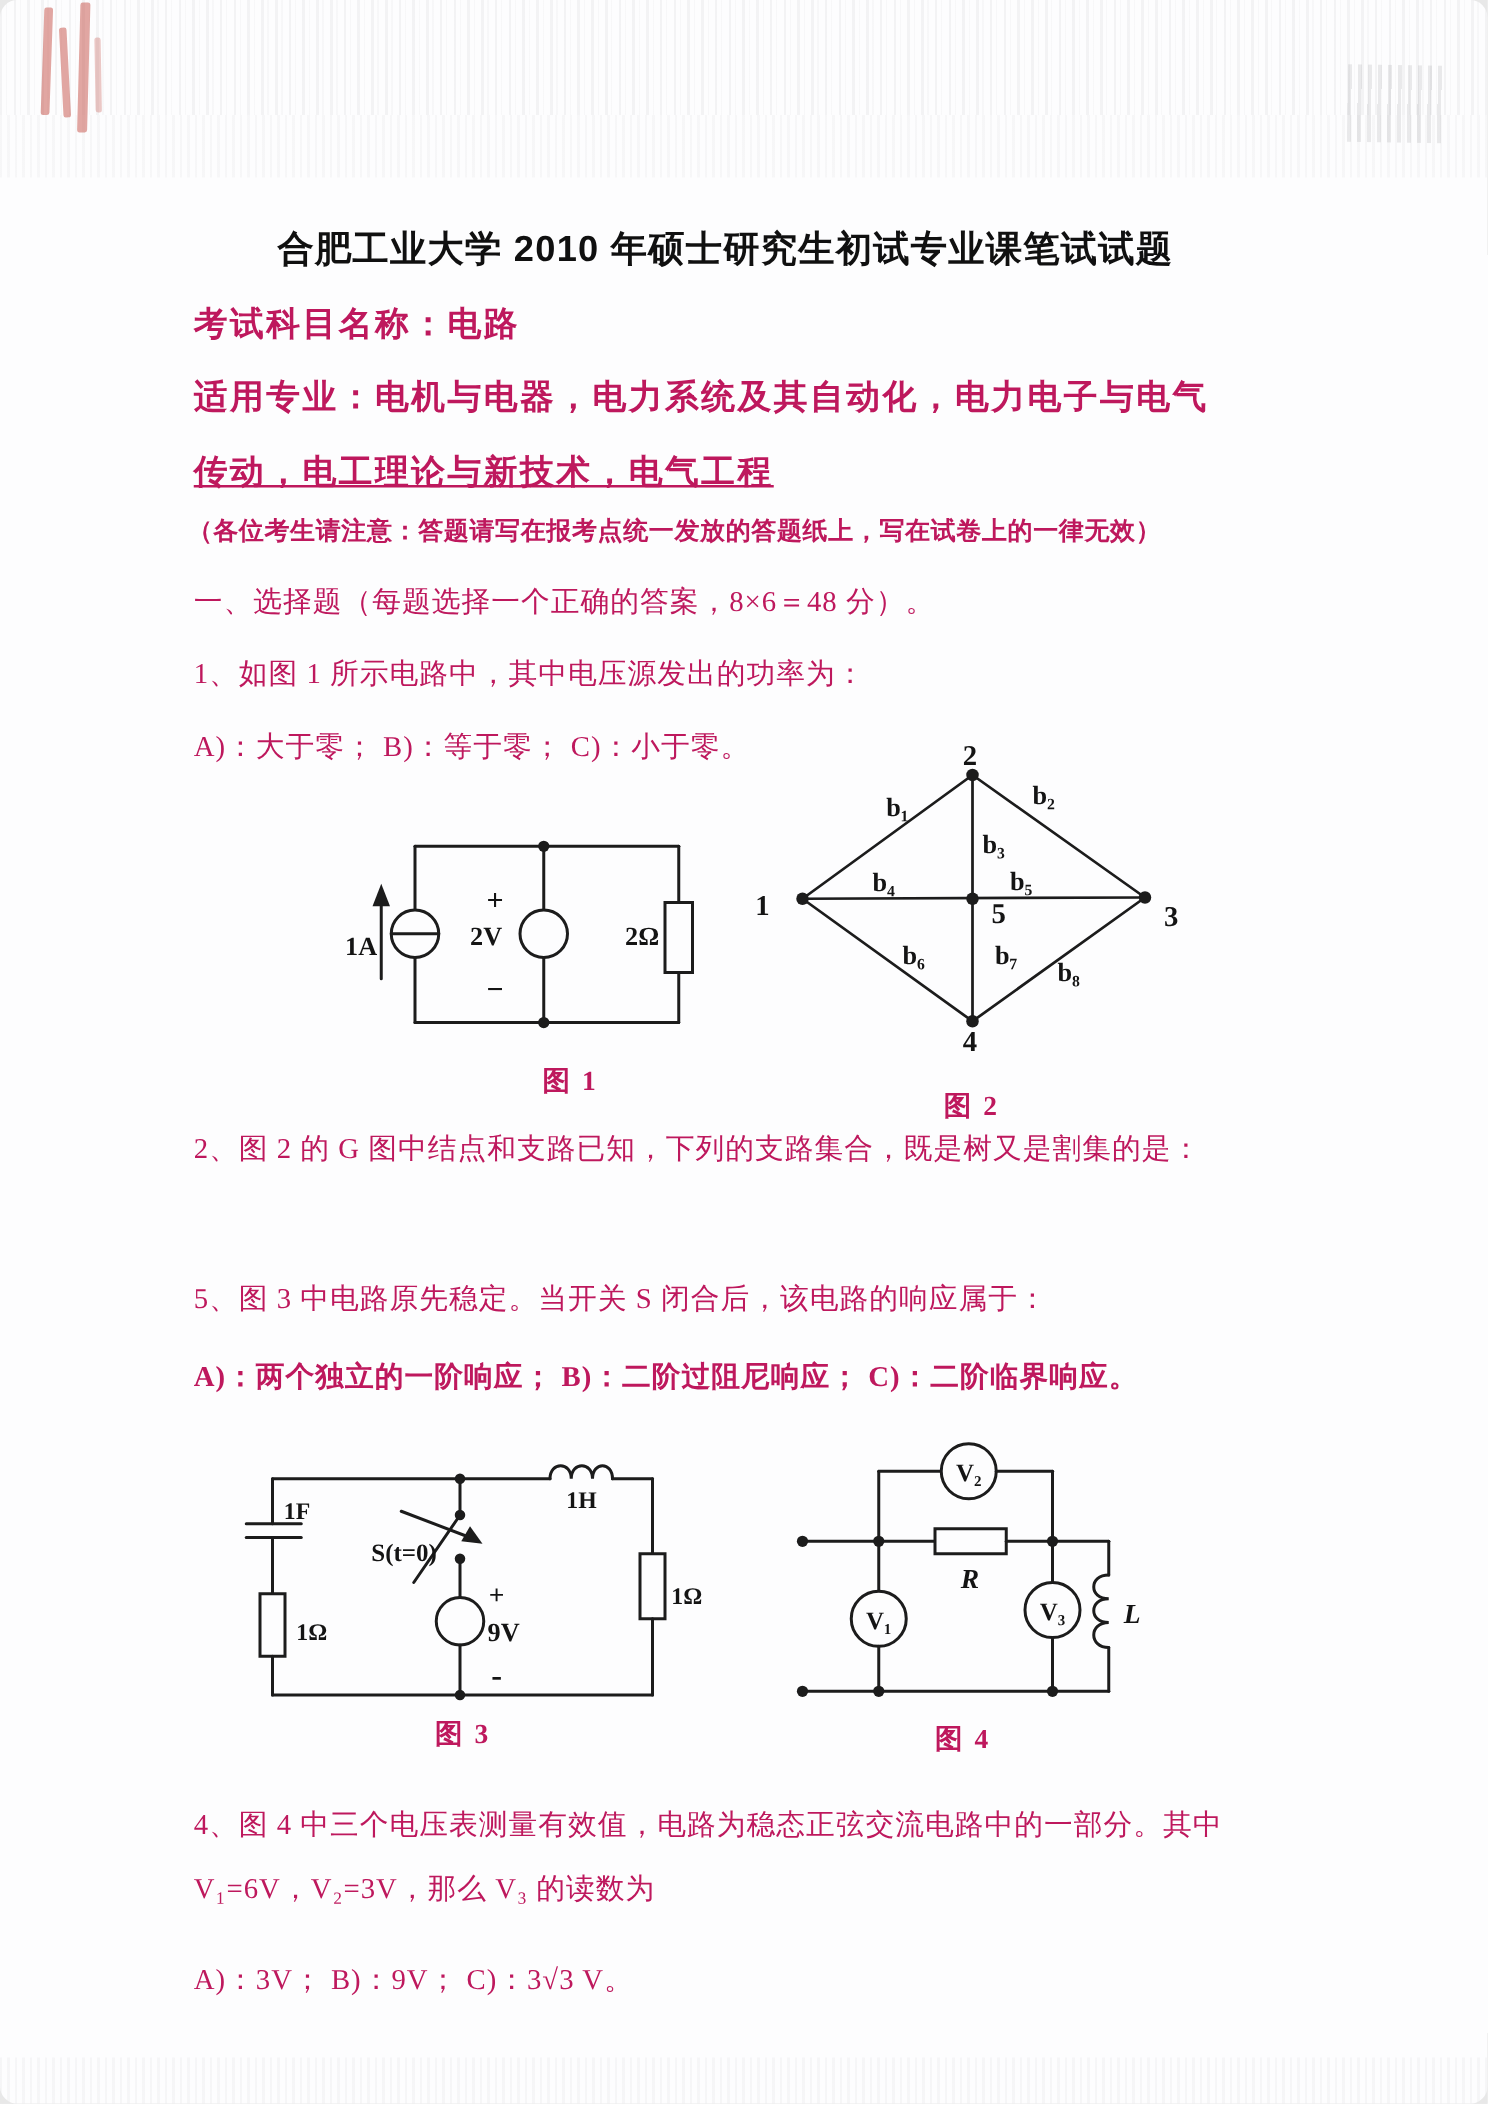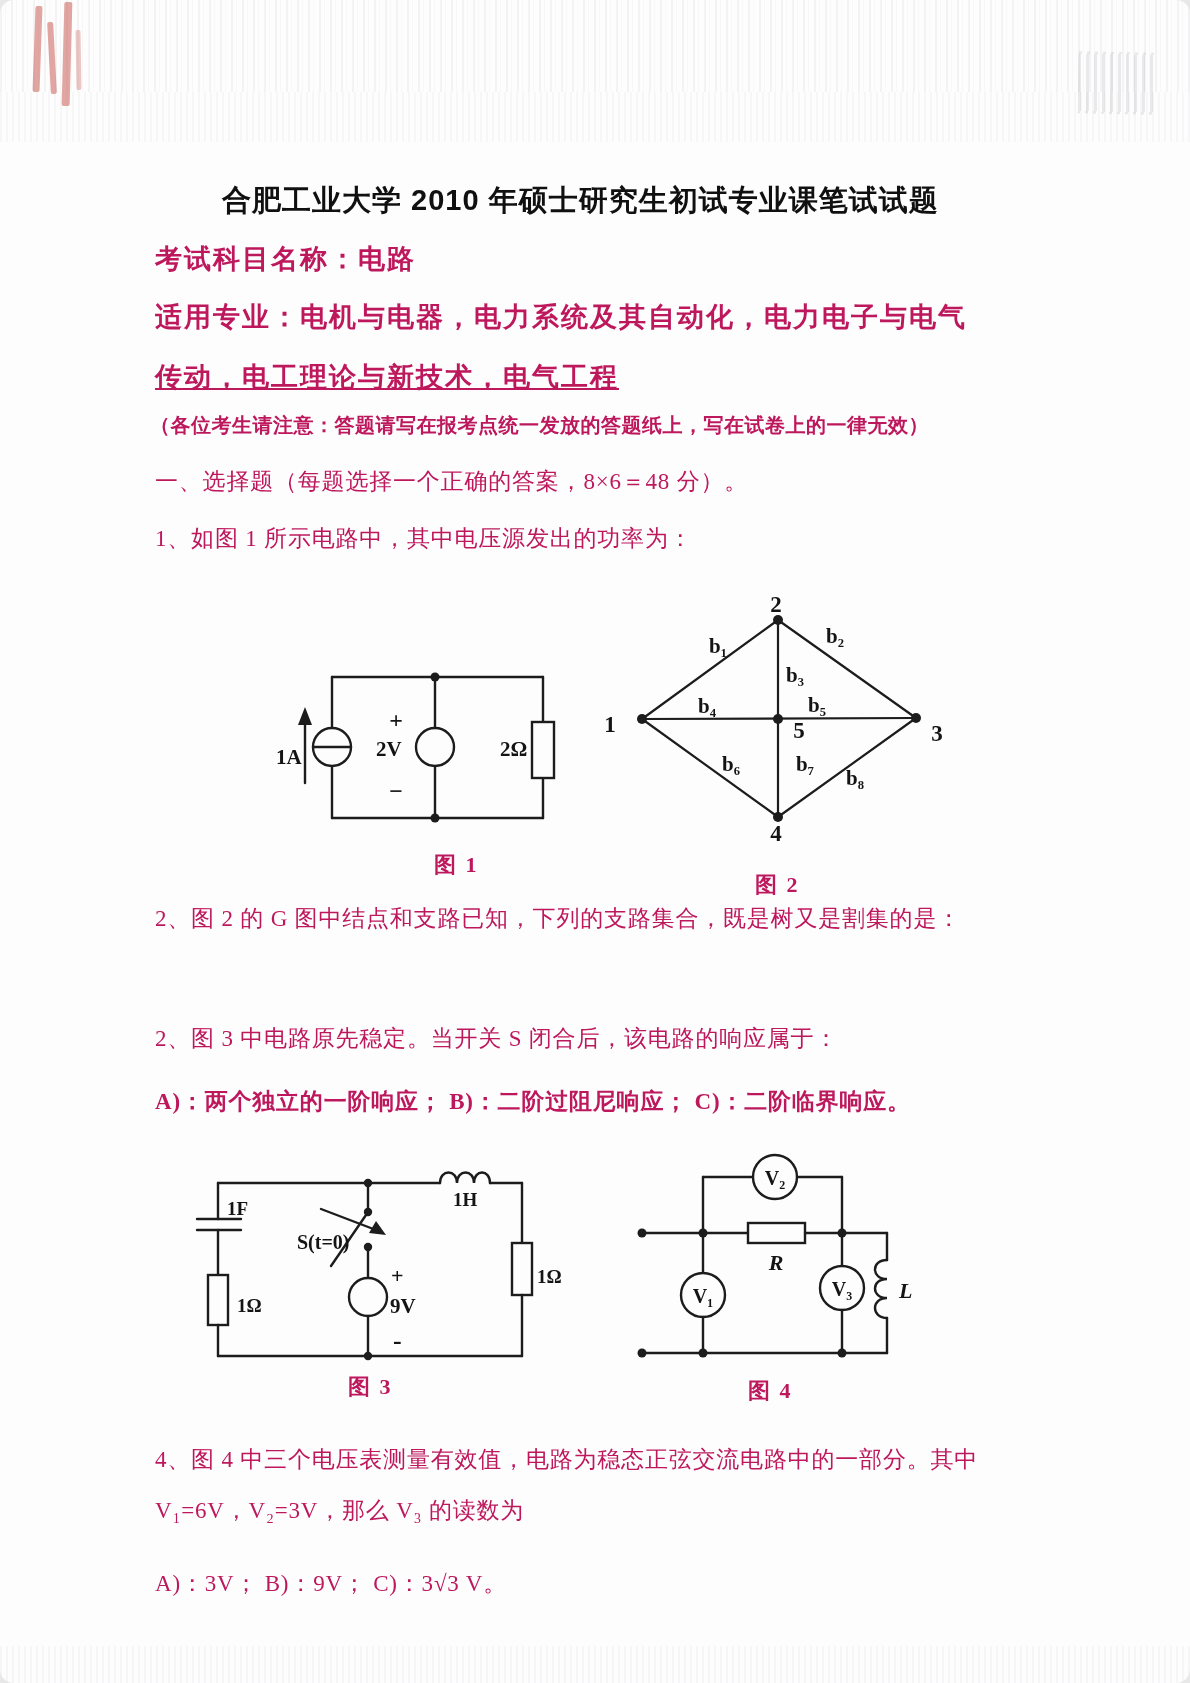--- a/index.html
+++ b/index.html
@@ -47,20 +47,21 @@
   <div class="smudge"></div>
 
   <div class="line f-title" style="left:222px; top:183px;">合肥工业大学 2010 年硕士研究生初试专业课笔试试题</div>
   <div class="line f-kai" style="left:155px; top:242px;">考试科目名称：电路</div>
   <div class="line f-kai" style="left:155px; top:300px;">适用专业：电机与电器，电力系统及其自动化，电力电子与电气</div>
   <div class="line f-kai" style="left:155px; top:360px;text-decoration:underline;">传动，电工理论与新技术，电气工程</div>
   <div class="line f-notice" style="left:150px; top:412px;">（各位考生请注意：答题请写在报考点统一发放的答题纸上，写在试卷上的一律无效）</div>
   <div class="line f-body" style="left:155px; top:466px;">一、选择题（每题选择一个正确的答案，8×6＝48 分）。</div>
 
   <div class="line f-body" style="left:155px; top:523px;">1、如图 1 所示电路中，其中电压源发出的功率为：</div>
+  <div class="line f-body" style="left:155px; top:582px;">A)：大于零； B)：等于零； C)：小于零。</div>
 
   <svg class="fig" style="left:270px; top:615px;" width="290" height="215" viewBox="0 0 290 215">
     <line class="wire" x1="62" y1="62" x2="273" y2="62"></line>
     <line class="wire" x1="62" y1="203" x2="273" y2="203"></line>
     <line class="wire" x1="62" y1="62" x2="62" y2="203"></line>
     <line class="wire" x1="165" y1="62" x2="165" y2="203"></line>
     <line class="wire" x1="273" y1="62" x2="273" y2="203"></line>
     <circle class="comp" cx="62" cy="132" r="19"></circle>
     <line class="wire" x1="43" y1="132" x2="81" y2="132"></line>
     <circle class="comp" cx="165" cy="132" r="19"></circle>
@@ -100,21 +101,21 @@
     <text x="117" y="128" font-size="21" font-weight="bold" text-anchor="middle">b₄</text>
     <text x="227" y="127" font-size="21" font-weight="bold" text-anchor="middle">b₅</text>
     <text x="141" y="186" font-size="21" font-weight="bold" text-anchor="middle">b₆</text>
     <text x="215" y="186" font-size="21" font-weight="bold" text-anchor="middle">b₇</text>
     <text x="265" y="200" font-size="21" font-weight="bold" text-anchor="middle">b₈</text>
   </svg>
   <div class="line f-caption" style="left:755px; top:872px;">图 2</div>
 
   <div class="line f-body" style="left:155px; top:903px;">2、图 2 的 G 图中结点和支路已知，下列的支路集合，既是树又是割集的是：</div>
 
-  <div class="line f-body" style="left:155px; top:1023px;">2、图 3 中电路原先稳定。当开关 S 闭合后，该电路的响应属于：</div>
+  <div class="line f-body" style="left:155px; top:1023px;">5、图 3 中电路原先稳定。当开关 S 闭合后，该电路的响应属于：</div>
   <div class="line f-body" style="left:155px; top:1086px;font-weight:bold;">A)：两个独立的一阶响应； B)：二阶过阻尼响应； C)：二阶临界响应。</div>
 
   <svg class="fig" style="left:185px; top:1165px;" width="395" height="245" viewBox="0 0 395 245">
     <path class="wire" d="M33,18 H255"></path>
     <path class="wire" d="M255,18 C255,4 272,4 272,18 C272,4 289,4 289,18 C289,4 305,4 305,18"></path>
     <path class="wire" d="M305,18 H337"></path>
     <path class="wire" d="M337,18 V78"></path>
     <rect class="comp" x="327" y="78" width="20" height="52"></rect>
     <path class="wire" d="M337,130 V191"></path>
     <path class="wire" d="M33,191 H337"></path>

